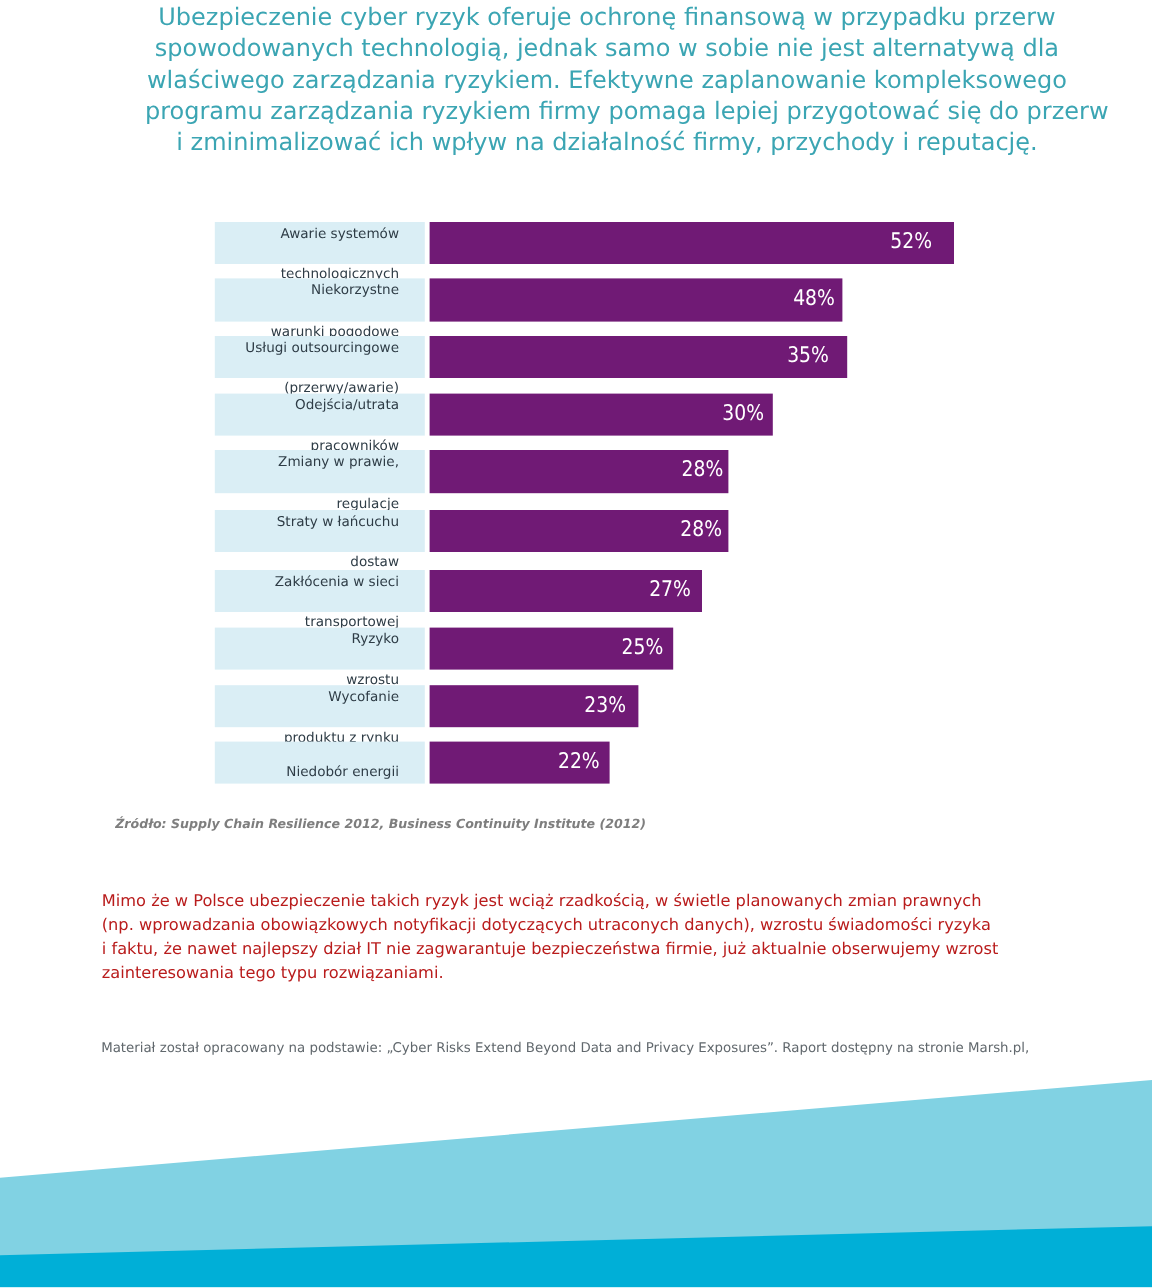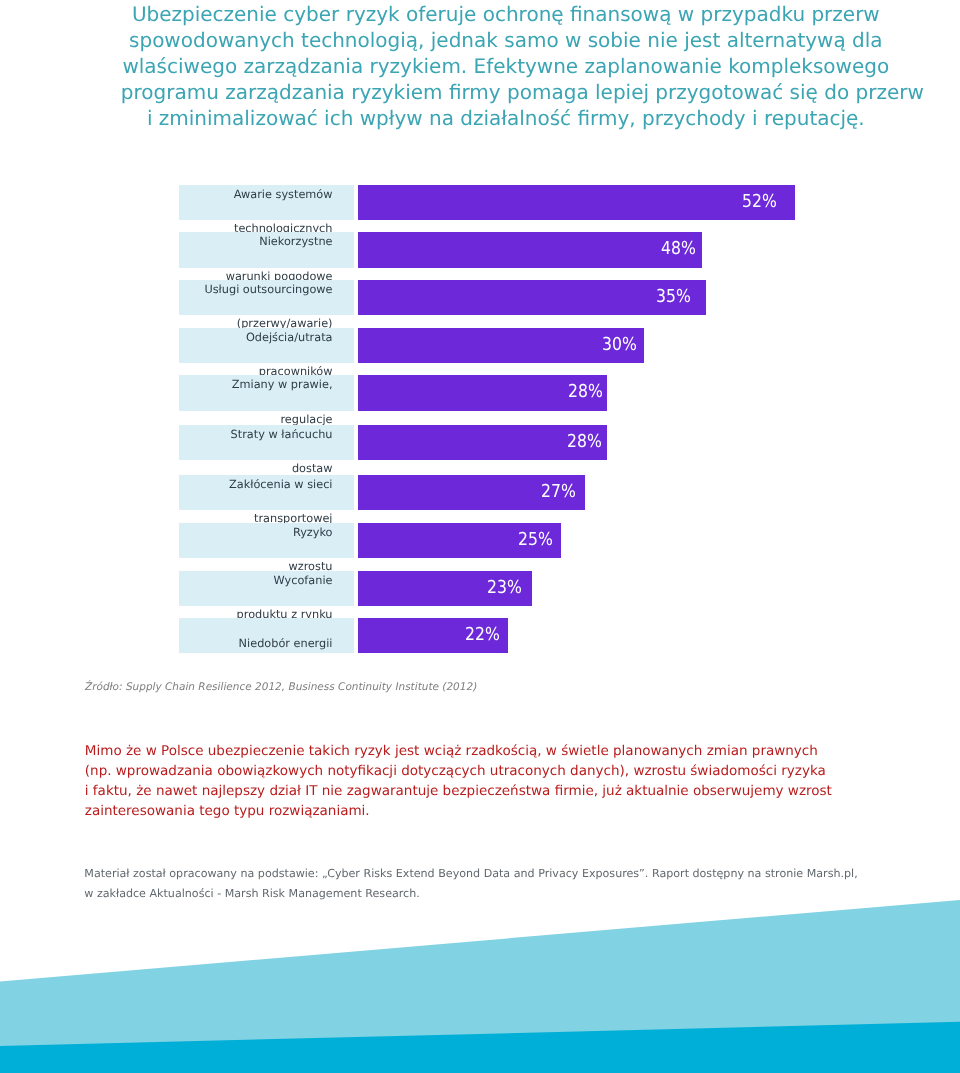--- a/index.html
+++ b/index.html
@@ -15,28 +15,28 @@
 
   
   #chart{position:absolute;left:0;top:0;width:960px;}
   .row{position:absolute;left:0;height:35.3px;}
   .lbl{position:absolute;left:178.8px;width:175.5px;height:35.3px;background:#DAEEF5;
        box-sizing:border-box;display:flex;flex-direction:column;justify-content:center;
        align-items:flex-end;padding-right:21.8px;}
   .lbl span{display:block;color:#2E3C46;font-size:11.3px;line-height:14.3px;white-space:pre;margin-top:20px;}
   .lbl.one span{position:relative;top:-1.6px;}
   .lbl.two span{position:relative;top:-0.3px;}
-  .bar{position:absolute;left:357.5px;height:35.3px;background:#6d28d9;
+  .bar{position:absolute;left:357.5px;height:35.3px;background:#701a75;
        display:flex;align-items:center;justify-content:flex-end;box-sizing:border-box;padding-right:19.5px;}
   .bar span{color:#ffffff;font-size:17.9px;line-height:1;display:inline-block;
             transform:scaleX(0.875);transform-origin:100% 50%;position:relative;top:-0.6px;}
 
   
-  #source{position:absolute;left:85px;top:680.3px;color:#7E7E7E;font-size:10.5px;
-          font-style:italic;white-space:pre;line-height:14px;}
+  #source{position:absolute;left:96px;top:680.3px;color:#7E7E7E;font-size:10.5px;
+          font-style:italic;white-space:pre;line-height:14px;font-weight:bold;}
 
   
   #para{position:absolute;left:84.8px;top:740.8px;color:#b91c1c;font-size:13.52px;line-height:20.17px;}
   #para .ln{display:block;white-space:pre;}
 
   
   #note{position:absolute;left:84.3px;top:864.4px;color:#61686D;font-size:11.12px;line-height:19.75px;}
   #note .ln{display:block;white-space:pre;}
 
   
@@ -151,21 +151,20 @@
 
   <div id="para">
       <span class="ln">Mimo że w Polsce ubezpieczenie takich ryzyk jest wciąż rzadkością, w świetle planowanych zmian prawnych</span>
       <span class="ln">(np. wprowadzania obowiązkowych notyfikacji dotyczących utraconych danych), wzrostu świadomości ryzyka</span>
       <span class="ln">i faktu, że nawet najlepszy dział IT nie zagwarantuje bezpieczeństwa firmie, już aktualnie obserwujemy wzrost</span>
       <span class="ln">zainteresowania tego typu rozwiązaniami.</span>
     </div>
 
   <div id="note">
       <span class="ln">Materiał został opracowany na podstawie: „Cyber Risks Extend Beyond Data and Privacy Exposures”. Raport dostępny na stronie Marsh.pl,</span>
-      <span class="ln">w zakładce Aktualności - Marsh Risk Management Research.</span>
     </div>
 
   <svg id="bands" viewBox="0 0 960 213" preserveAspectRatio="none">
     <polygon id="band-light" points="0,121.5 960,39.9 960,213 0,213" fill="#81D2E3"></polygon>
     <polygon id="band-dark" points="0,186 960,161.8 960,213 0,213" fill="#00AFD7"></polygon>
   </svg>
 
 </div>
 
 </body></html>

